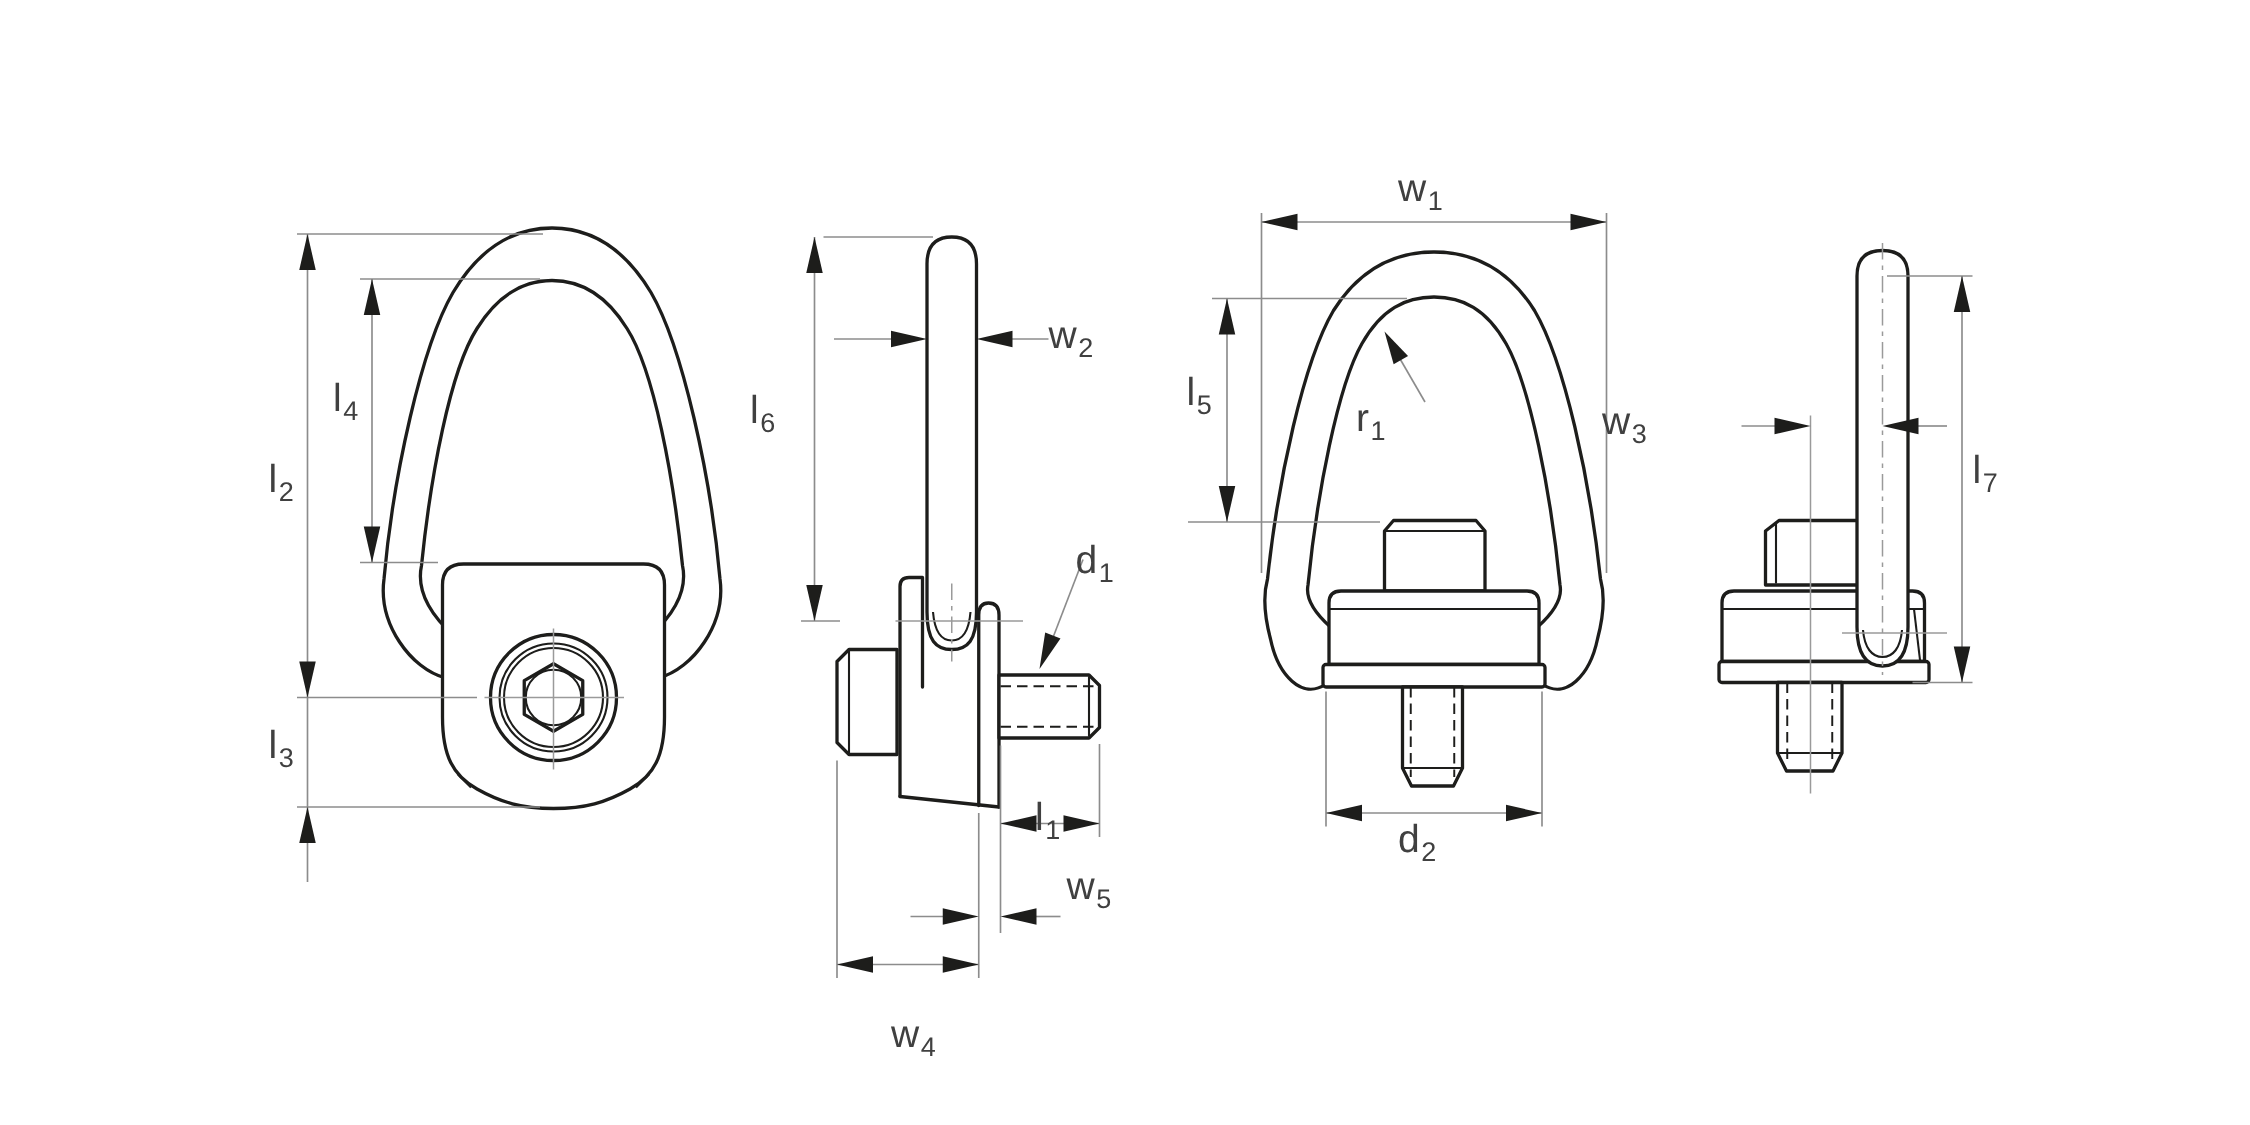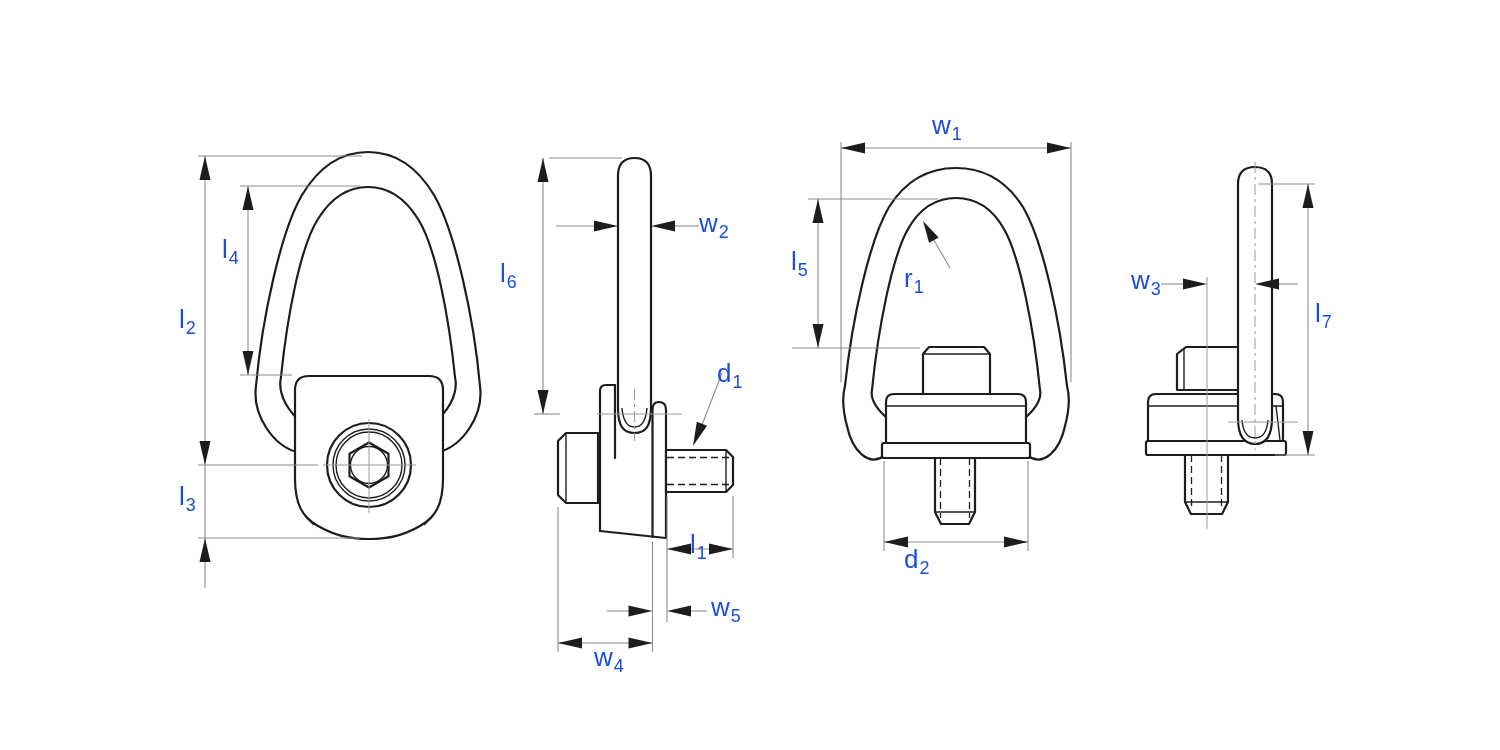--- a/index.html
+++ b/index.html
@@ -7,21 +7,21 @@
            font-family:"Liberation Sans", sans-serif; }
   #stage svg { position:absolute; left:0; top:0; }
   .obj  { stroke:#1d1d1b; stroke-width:2.2; fill:none; stroke-linecap:round; stroke-linejoin:round; }
   .objf { stroke:#1d1d1b; stroke-width:2.2; fill:#ffffff; stroke-linejoin:round; }
   .thin { stroke:#1d1d1b; stroke-width:1.4; fill:none; }
   .dash { stroke:#1d1d1b; stroke-width:1.3; fill:none; stroke-dasharray:7 4; }
   .dim  { stroke:#8c8c8c; stroke-width:1.1; fill:none; }
   .cl   { stroke:#9a9a9a; stroke-width:1; fill:none; }
   .cld  { stroke:#9a9a9a; stroke-width:1; fill:none; stroke-dasharray:11 4 3 4; }
   .arr  { fill:#1d1d1b; stroke:none; }
-  .dlabel { position:absolute; font-size:26px; line-height:1; color:#1d4ed8; white-space:nowrap; }
+  .dlabel { position:absolute; font-size:26px; line-height:1; color:#404040; white-space:nowrap; }
   .dlabel .sub { font-size:18px; vertical-align:-6px; margin-left:1px; }
 </style>
 </head>
 <body>
 
 <div id="stage">
 <svg width="1500" height="750" viewBox="0 0 1500 750">
 
   <g>
     <path class="obj" d="M297,452 C274,446 252,416 256,386 C262,318 281,231 302,195 C320,165 342,152 368,152 C394,152 416,165 434,195 C455,231 474,318 480,386 C484,416 462,446 439,452"></path>
@@ -178,27 +178,27 @@
   <g>
     <path class="dim" d="M1258,184 L1315,184"></path>
     <path class="dim" d="M1275,455 L1315,455"></path>
     <path class="dim" d="M1308,184 L1308,455"></path>
     <path class="arr" d="M1308,184 l5.5,24 h-11 z"></path>
     <path class="arr" d="M1308,455 l5.5,-24 h-11 z"></path>
   </g>
 </svg>
 
   <div class="dlabel" style="left:179px;top:306px"><span>l</span><span class="sub">2</span></div>
-  <div class="dlabel" style="left:222px;top:236px"><span>l</span><span class="sub">4</span></div>
+  <div class="dlabel" style="left:222px;top:252px"><span>l</span><span class="sub">4</span></div>
   <div class="dlabel" style="left:179px;top:483px"><span>l</span><span class="sub">3</span></div>
   <div class="dlabel" style="left:500px;top:260px"><span>l</span><span class="sub">6</span></div>
   <div class="dlabel" style="left:699px;top:210px"><span>w</span><span class="sub">2</span></div>
   <div class="dlabel" style="left:717px;top:360px"><span>d</span><span class="sub">1</span></div>
   <div class="dlabel" style="left:690px;top:531px"><span>l</span><span class="sub">1</span></div>
-  <div class="dlabel" style="left:711px;top:594px"><span>w</span><span class="sub">5</span></div>
-  <div class="dlabel" style="left:594px;top:644px"><span>w</span><span class="sub">4</span></div>
+  <div class="dlabel" style="left:711px;top:577px"><span>w</span><span class="sub">5</span></div>
+  <div class="dlabel" style="left:594px;top:676px"><span>w</span><span class="sub">4</span></div>
   <div class="dlabel" style="left:932px;top:112px"><span>w</span><span class="sub">1</span></div>
   <div class="dlabel" style="left:904px;top:265px"><span>r</span><span class="sub">1</span></div>
   <div class="dlabel" style="left:791px;top:248px"><span>l</span><span class="sub">5</span></div>
-  <div class="dlabel" style="left:904px;top:546px"><span>d</span><span class="sub">2</span></div>
-  <div class="dlabel" style="left:1131px;top:267px"><span>w</span><span class="sub">3</span></div>
+  <div class="dlabel" style="left:932px;top:546px"><span>d</span><span class="sub">2</span></div>
+  <div class="dlabel" style="left:1068px;top:267px"><span>w</span><span class="sub">3</span></div>
   <div class="dlabel" style="left:1315px;top:300px"><span>l</span><span class="sub">7</span></div>
 </div>
 
 </body></html>

